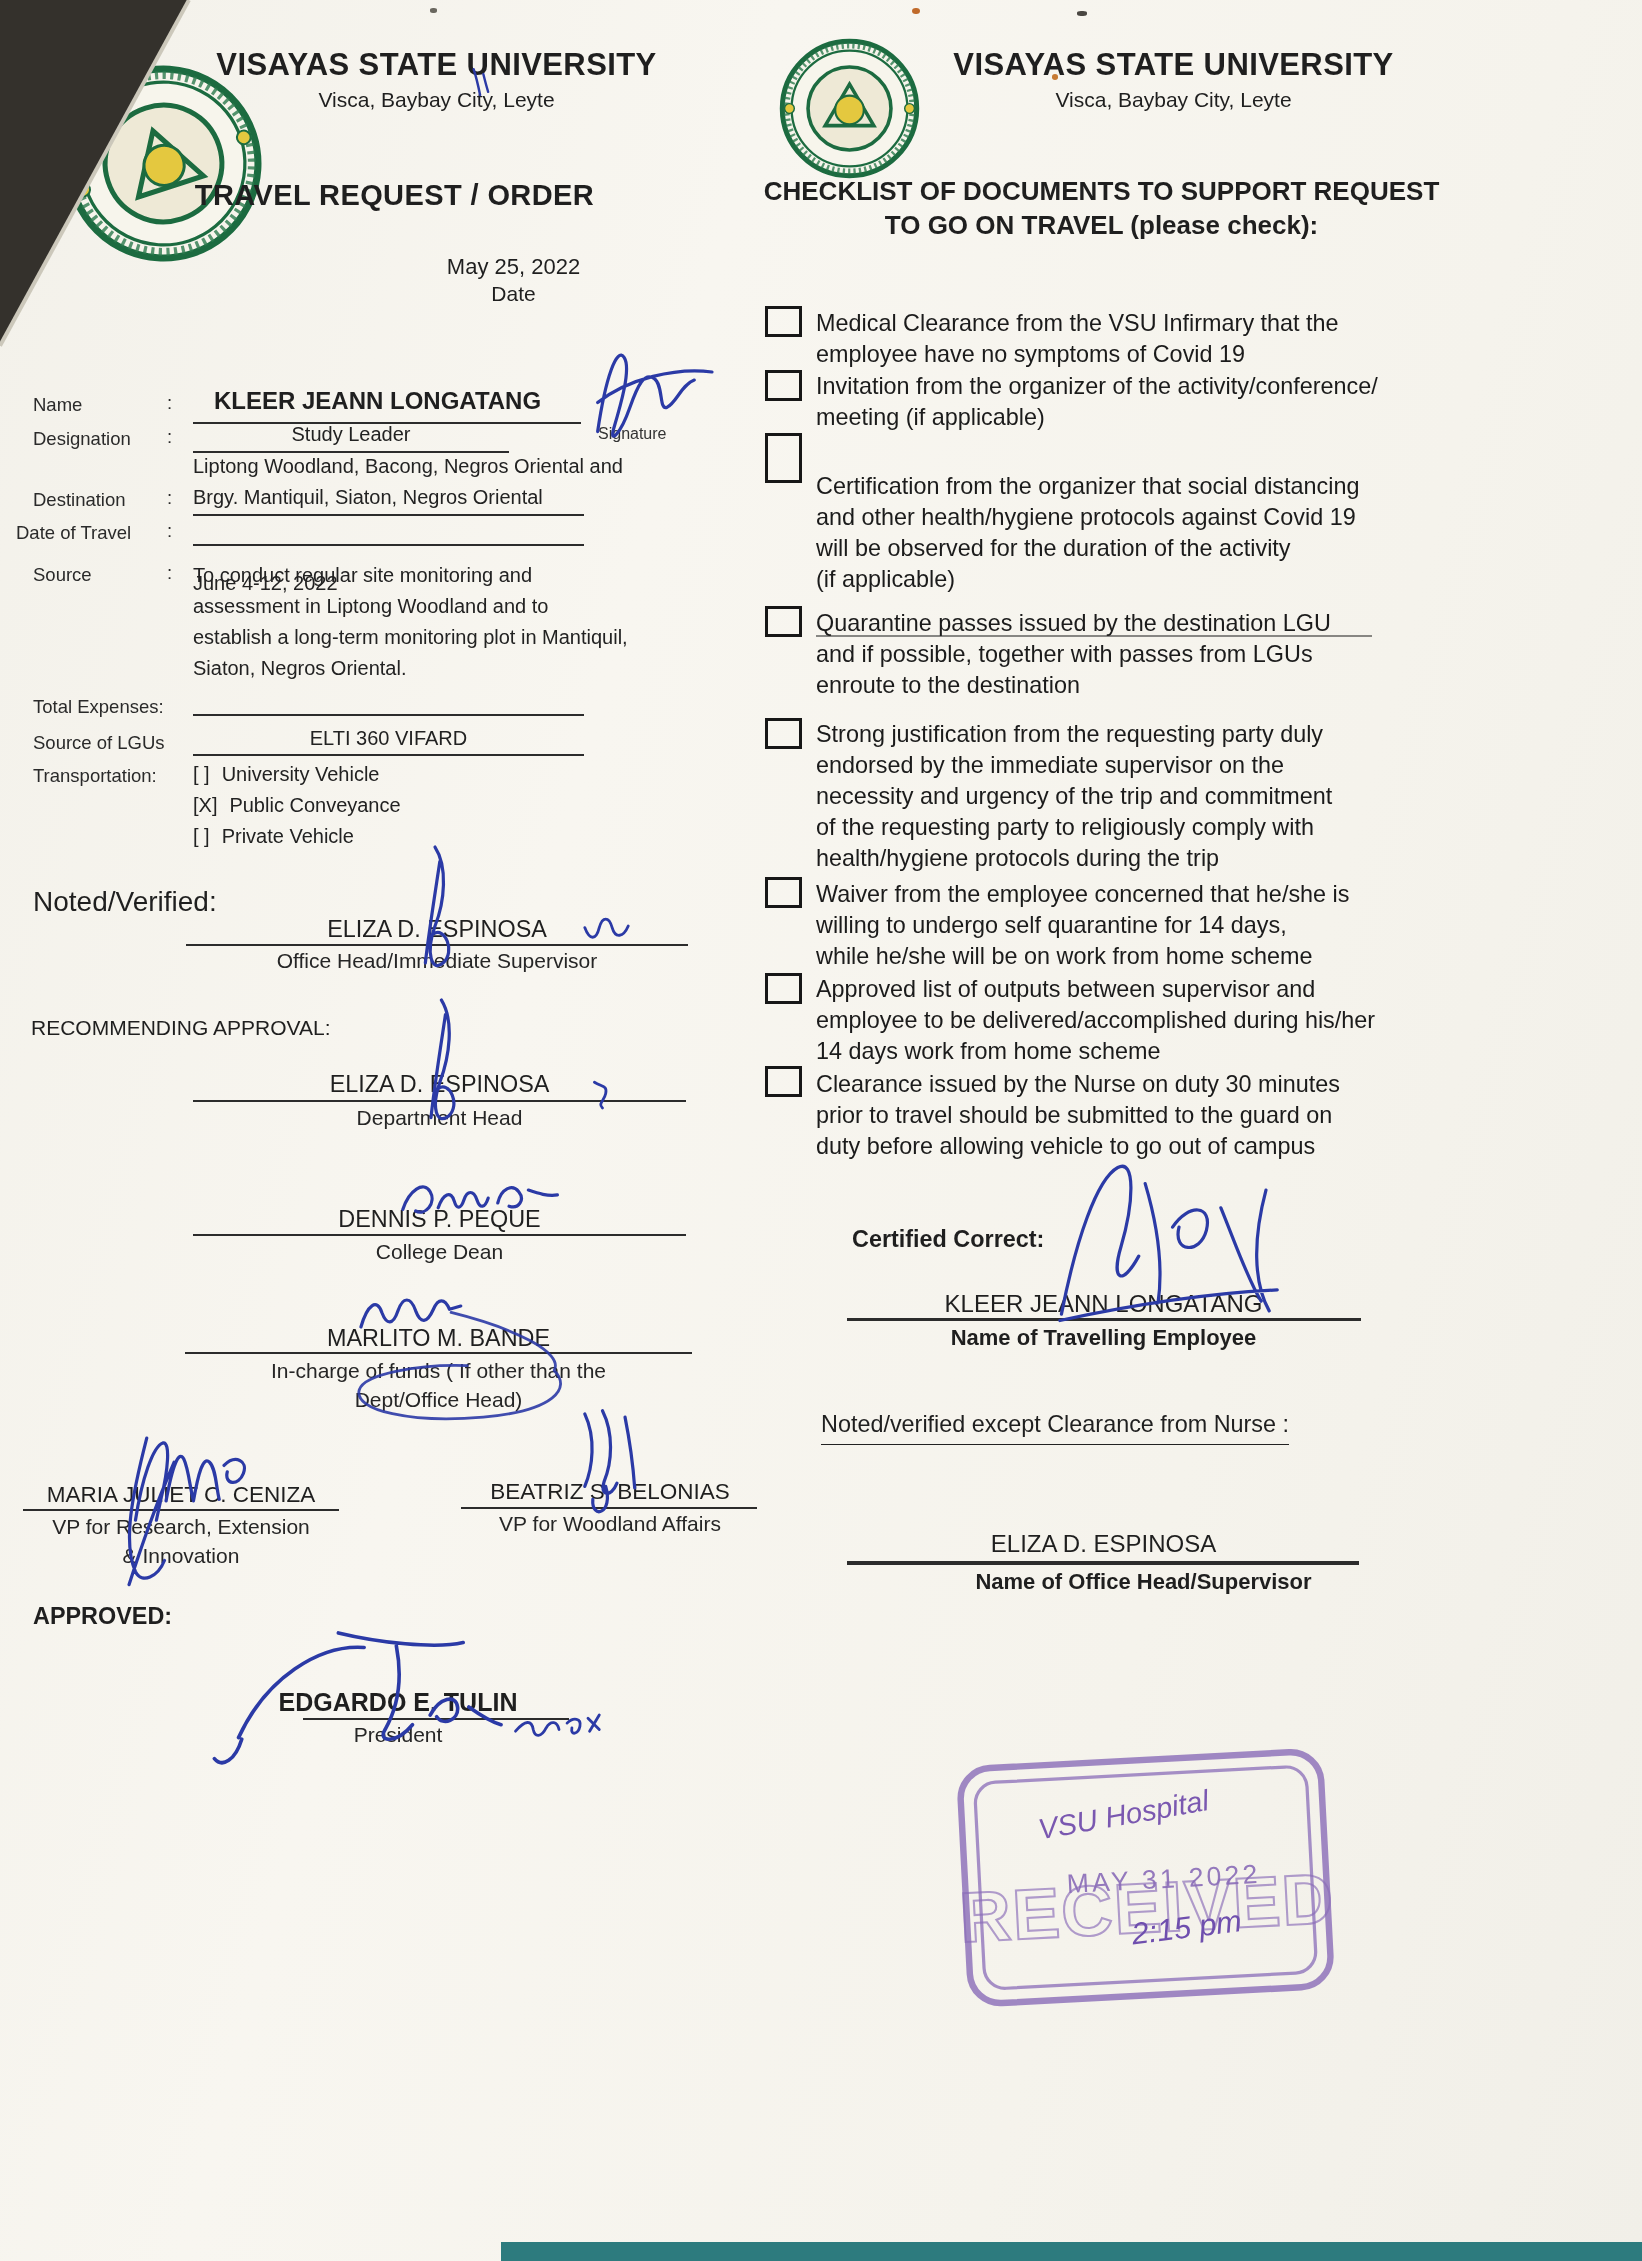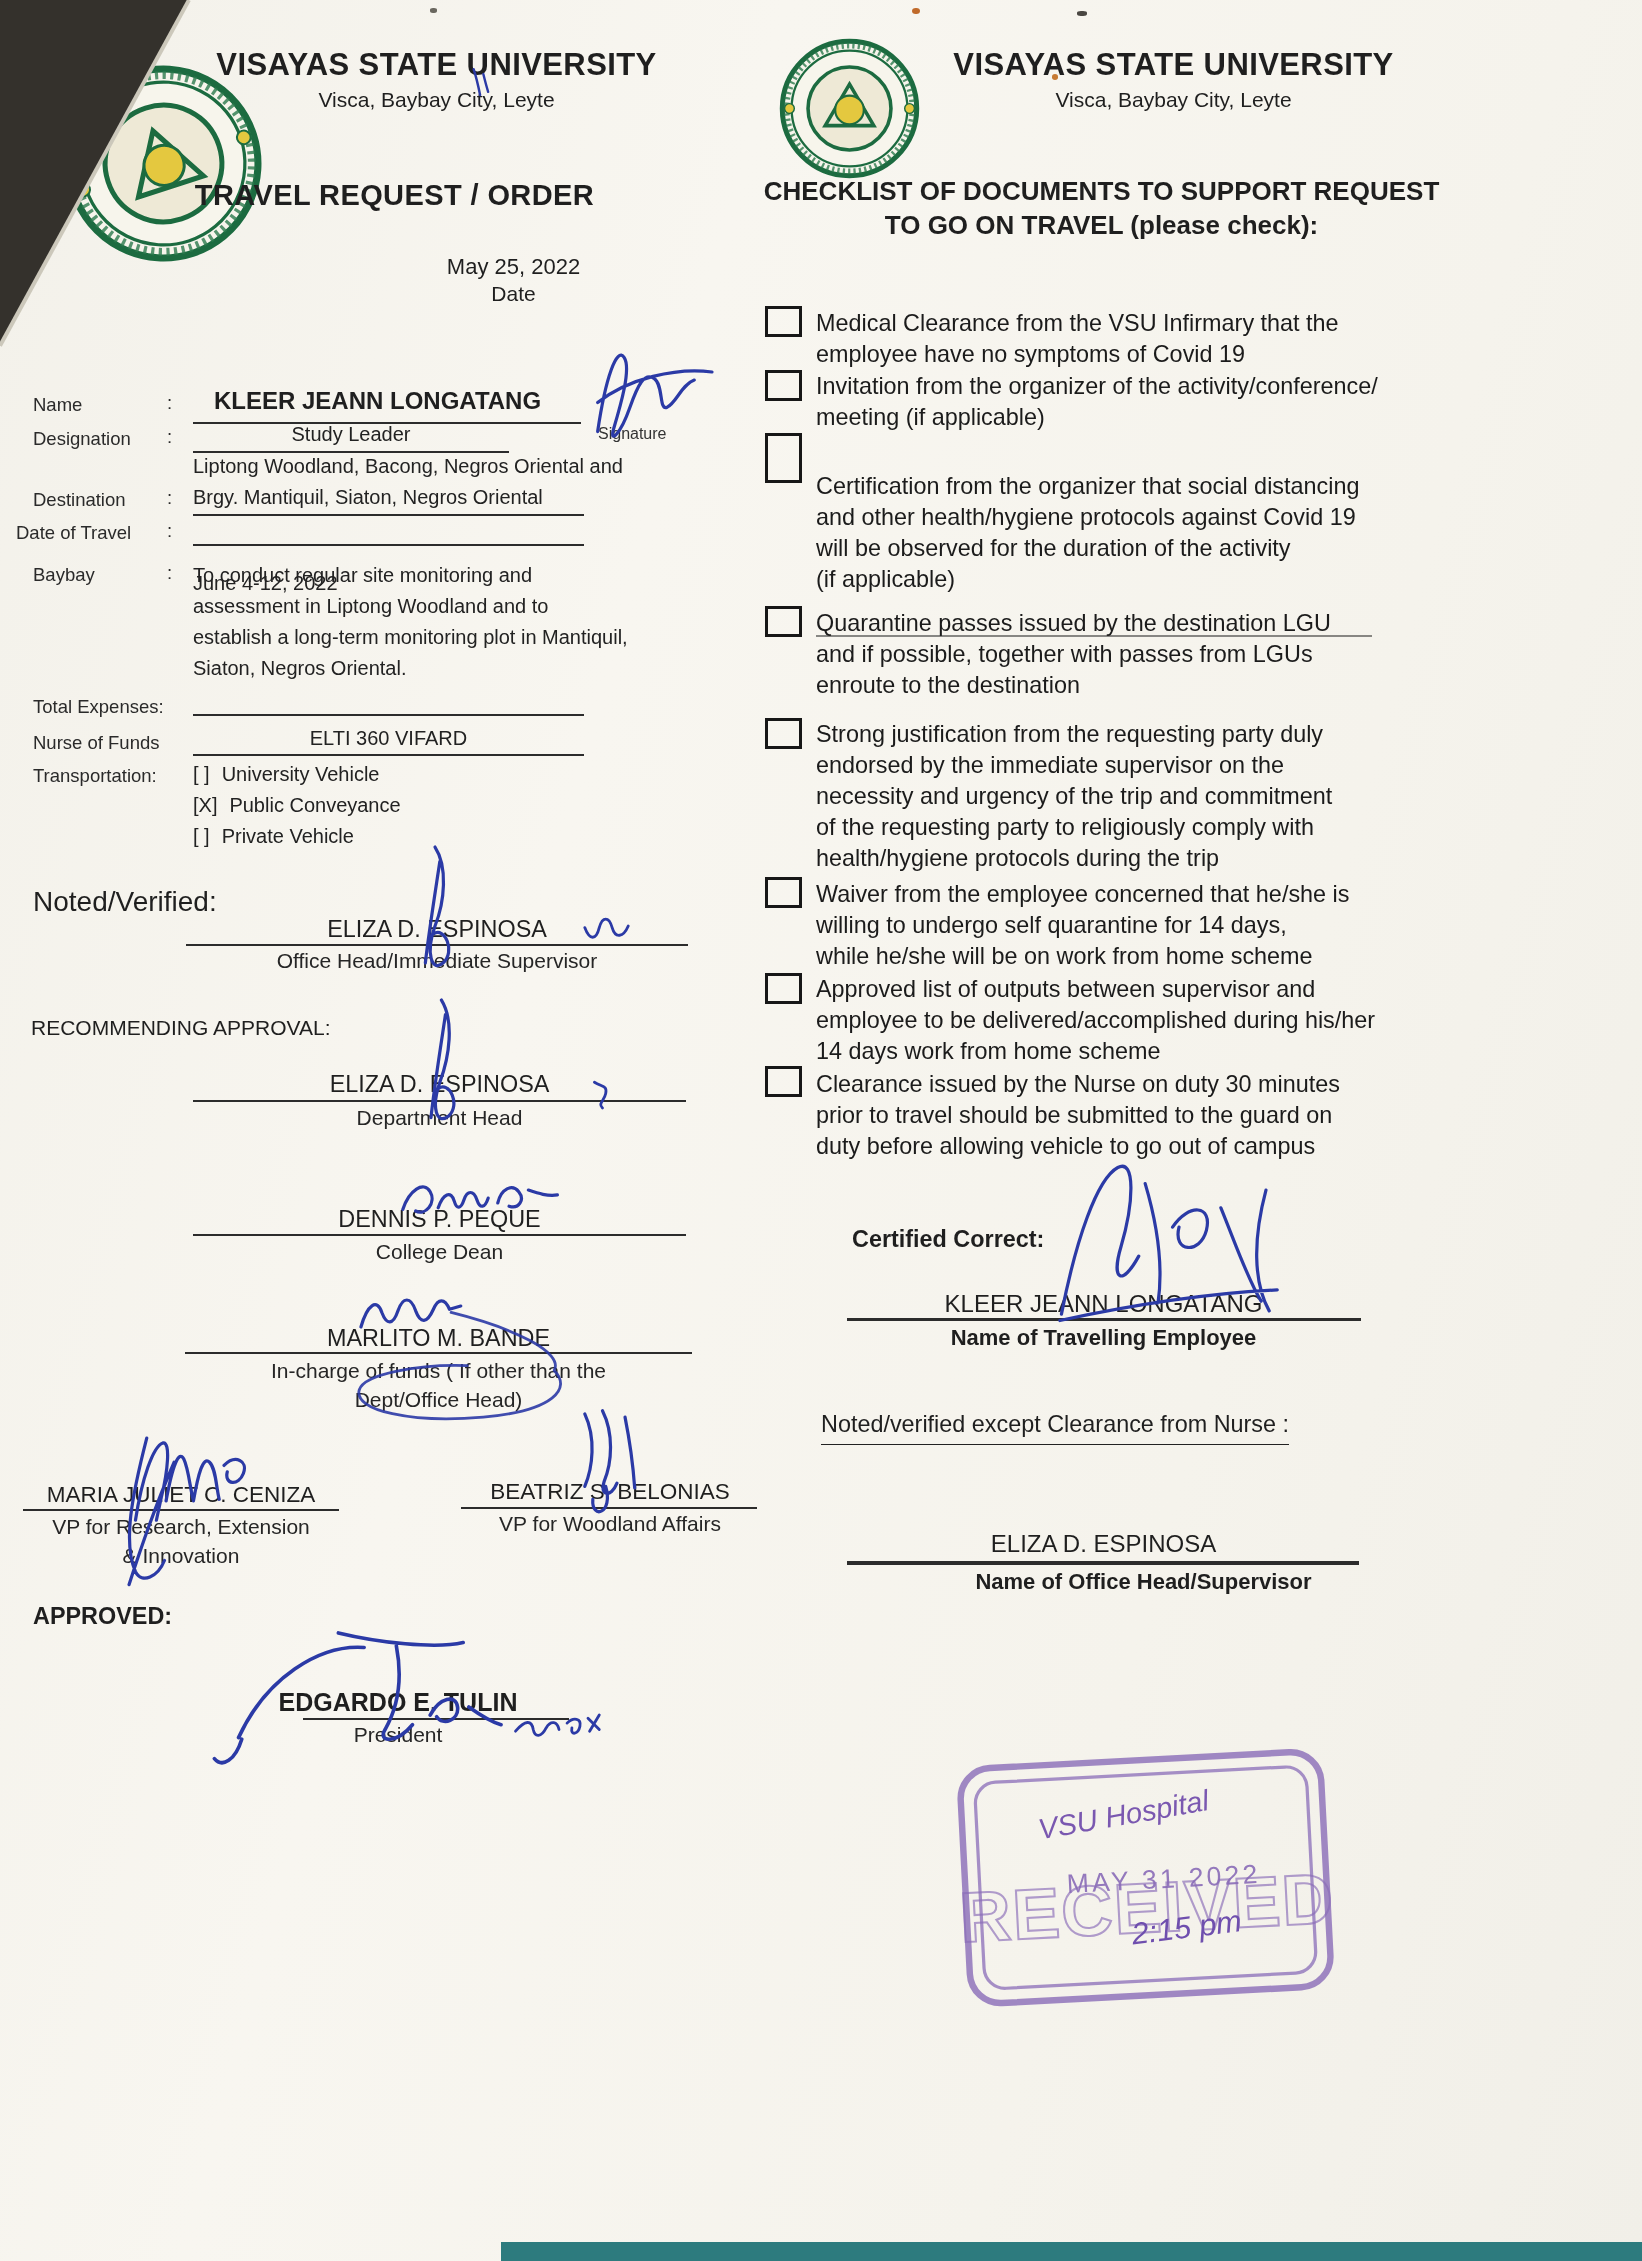--- a/index.html
+++ b/index.html
@@ -77,31 +77,31 @@
   <span class="abs lbl" style="left:33px; top:489px;">Destination</span>
   <span class="abs lbl" style="left:167px; top:487px;">:</span>
   <span class="abs val" style="left:193px; top:486px;">Brgy. Mantiquil, Siaton, Negros Oriental</span>
   <div class="rule" style="left:193px; top:514px; width:391px;"></div>
 
   <span class="abs lbl" style="left:16px; top:522px;">Date of Travel</span>
   <span class="abs lbl" style="left:167px; top:520px;">:</span>
   <span class="abs val" style="left:193px; top:528px;margin-top:44px;">June 4-12, 2022</span>
   <div class="rule" style="left:193px; top:544px; width:391px;"></div>
 
-  <span class="abs lbl" style="left:33px; top:564px;">Baybay</span>
+  <span class="abs lbl" style="left:33px; top:564px;">Source</span>
   <span class="abs lbl" style="left:167px; top:562px;">:</span>
   <div class="abs val pre" style="left:193px; top:560px; width:435px; line-height:31px;">To conduct regular site monitoring and
 assessment in Liptong Woodland and to
 establish a long-term monitoring plot in Mantiquil,
 Siaton, Negros Oriental.</div>
 
   <span class="abs lbl" style="left:33px; top:696px;">Total Expenses:</span>
   <div class="rule" style="left:193px; top:714px; width:391px;"></div>
 
-  <span class="abs lbl" style="left:33px; top:732px;">Nurse of Funds</span>
+  <span class="abs lbl" style="left:33px; top:732px;">Source of LGUs</span>
   <div class="abs c val" style="left:193px; top:727px; width:391px;">ELTI 360 VIFARD</div>
   <div class="rule" style="left:193px; top:754px; width:391px;"></div>
 
   <span class="abs lbl" style="left:33px; top:765px;">Transportation:</span>
   <div class="abs val" style="left:193px; top:763px;">
     <span>[ ]</span>
     <span style="margin-left:6.4px;">University Vehicle</span>
   </div>
   <div class="abs val" style="left:193px; top:794px;">
     <span>[X]</span>

